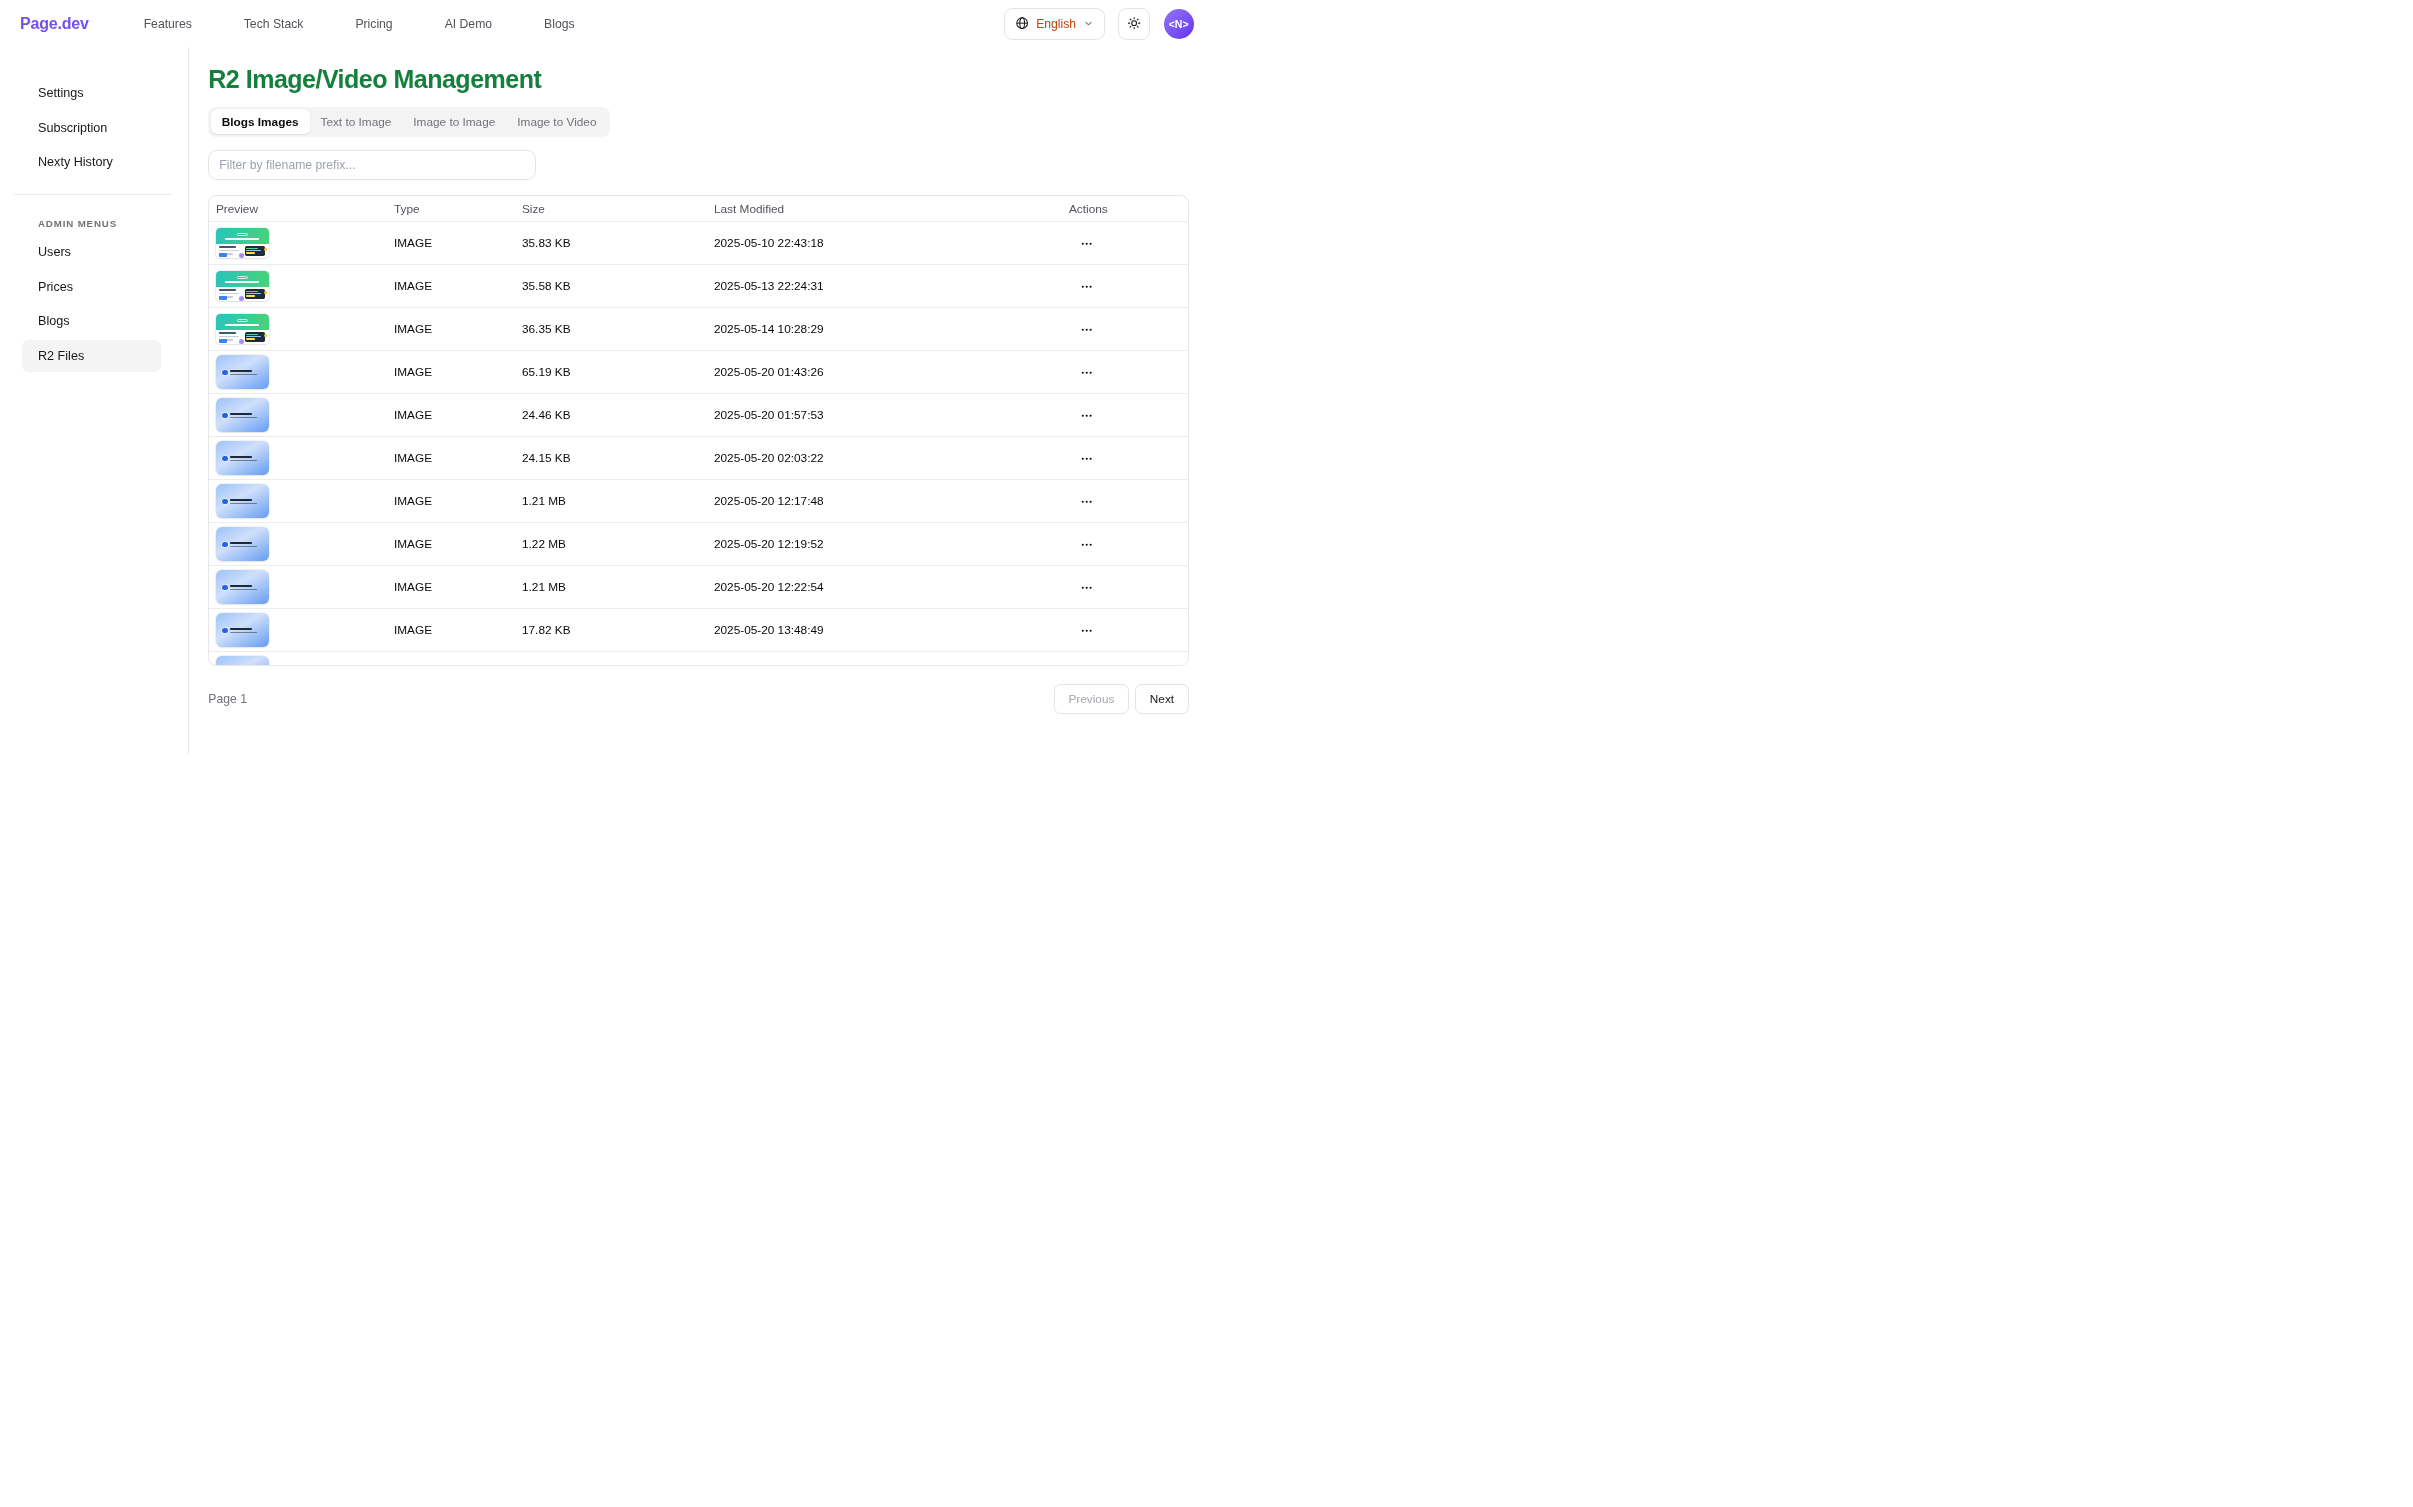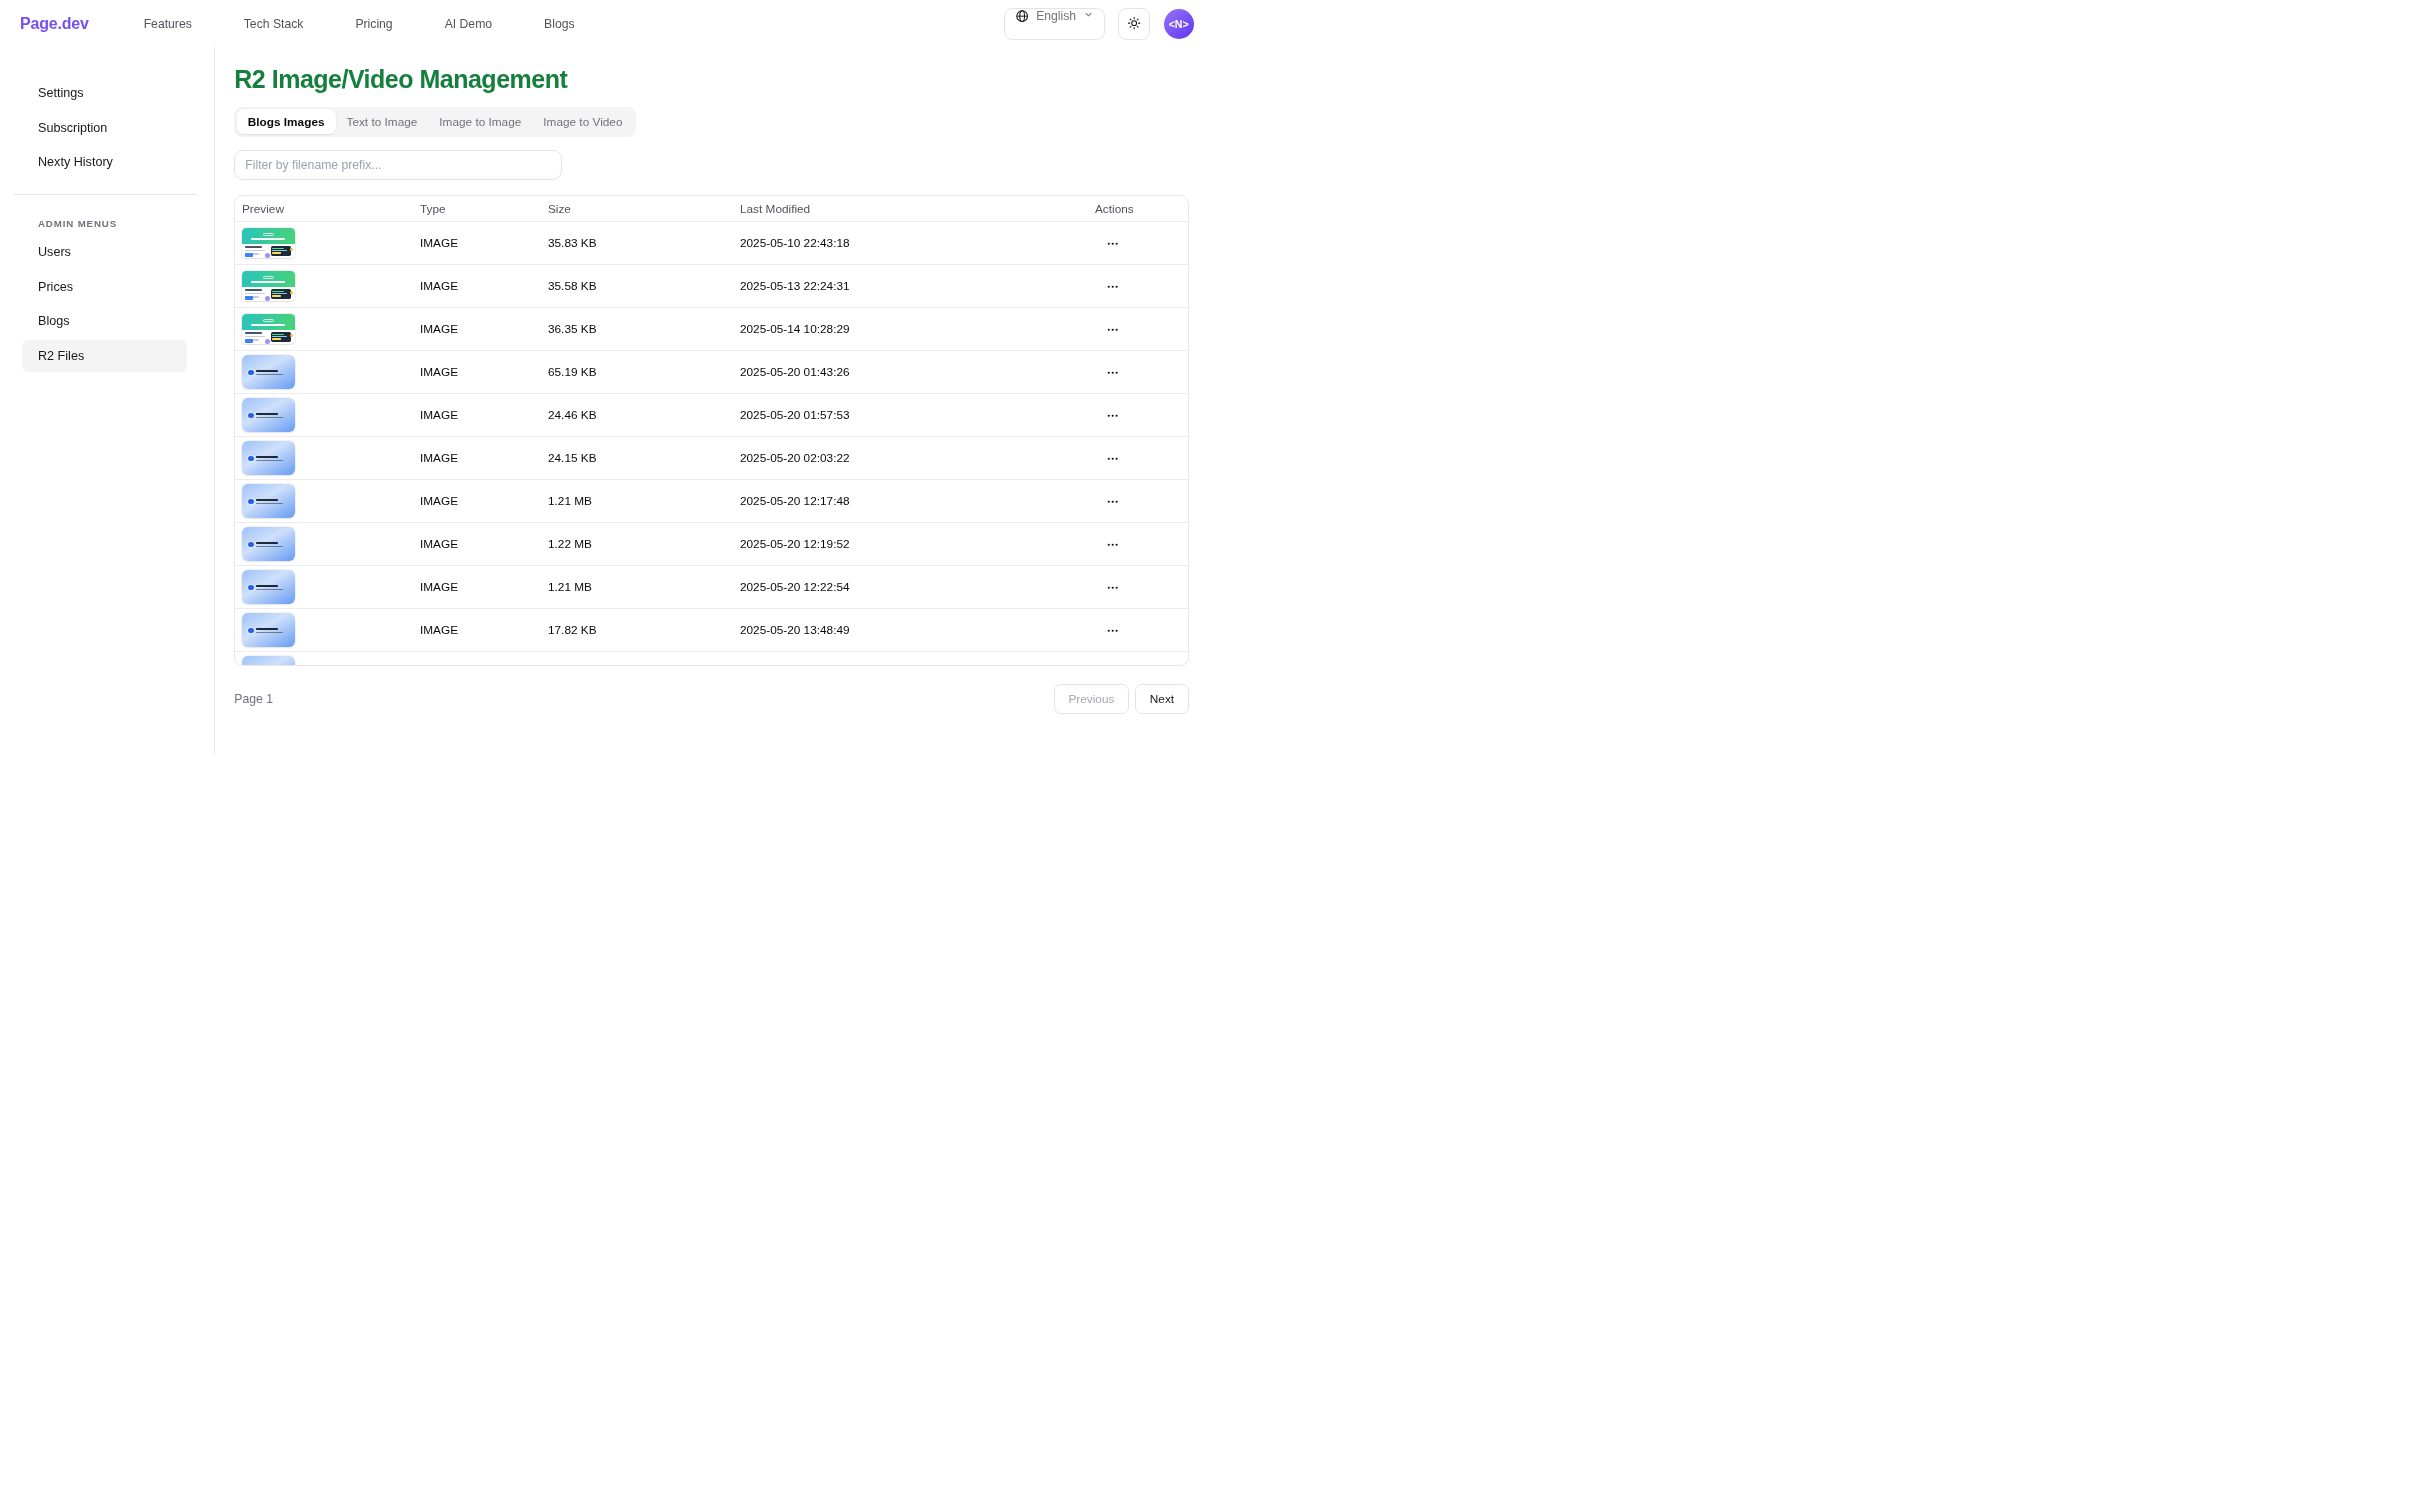--- a/index.html
+++ b/index.html
@@ -6,32 +6,32 @@
   html, body { width: 1207px; height: 754px; overflow: hidden; background: #fff; }
   body { font-family: "Liberation Sans", "DejaVu Sans", sans-serif; color: #09090b; }
 
   
   .header { height: 47px; display: flex; align-items: center; padding: 0 13.4px 0 20px; }
   .logo { font-size: 16px; font-weight: 800; color: #7450f0; letter-spacing: -0.2px; margin-right: 55px; cursor: pointer; }
   .nav { display: flex; gap: 52px; }
   .nav a { font-size: 12.2px; color: #52525b; text-decoration: none; cursor: pointer; }
   .header-right { margin-left: auto; display: flex; align-items: center; gap: 13.4px; }
   .lang-btn { height: 32px; border: 0.8px solid #e4e4e7; border-radius: 8.4px; background: #fff;
-              display: flex; gap: 6.7px; padding: 0 10px;
-              font-family: inherit; font-size: 12.2px; font-weight: 500; color: #737373; cursor: pointer; }
+              display: flex; align-items: center; gap: 6.7px; padding: 0 10px;
+              font-family: inherit; font-size: 12.2px; font-weight: 500; color: #c2410c; cursor: pointer; }
   .icon-btn { width: 32px; height: 32px; border: 0.8px solid #e4e4e7; border-radius: 8.4px; background: #fff;
               display: flex; align-items: center; justify-content: center; cursor: pointer; }
   .avatar { width: 30px; height: 30px; border-radius: 50%;
             background: linear-gradient(135deg, #8d6cf8 15%, #6a3ef0 85%);
             color: #fff; font-weight: 800; font-size: 10.5px;
             display: flex; align-items: center; justify-content: center; cursor: pointer; }
 
   
   .shell { display: flex; height: 707px; }
-  .sidebar { width: 215px; flex: none; border-right: 0.8px solid #e8e8ea; padding: 30px 27px 0 22px; }
+  .sidebar { width: 189px; flex: none; border-right: 0.8px solid #e8e8ea; padding: 30px 27px 0 22px; }
   .sb-item { height: 32px; display: flex; align-items: center; padding-left: 16px; margin-bottom: 2.5px;
              border-radius: 6.7px; font-size: 12.6px; color: #18181b; cursor: pointer; }
   .sb-item.active { background: #f4f4f5; font-weight: 500; }
   .sb-divider { height: 0.8px; background: #e8e8ea; margin: 16px -10px 0 -8.4px; }
   .sb-label { margin: 23px 0 7.6px 16px; font-size: 9.7px; font-weight: 700; letter-spacing: 0.09em; color: #71717a; }
 
   
   .main { flex: 1; padding: 17px 18.5px 0 19.3px; }
   h1.page-title { font-size: 25px; line-height: 30px; font-weight: 800; letter-spacing: -0.5px; color: #15803d; }
   .subtitle { margin-top: 2.5px; font-size: 13.4px; line-height: 18.5px; color: #71717a; }

